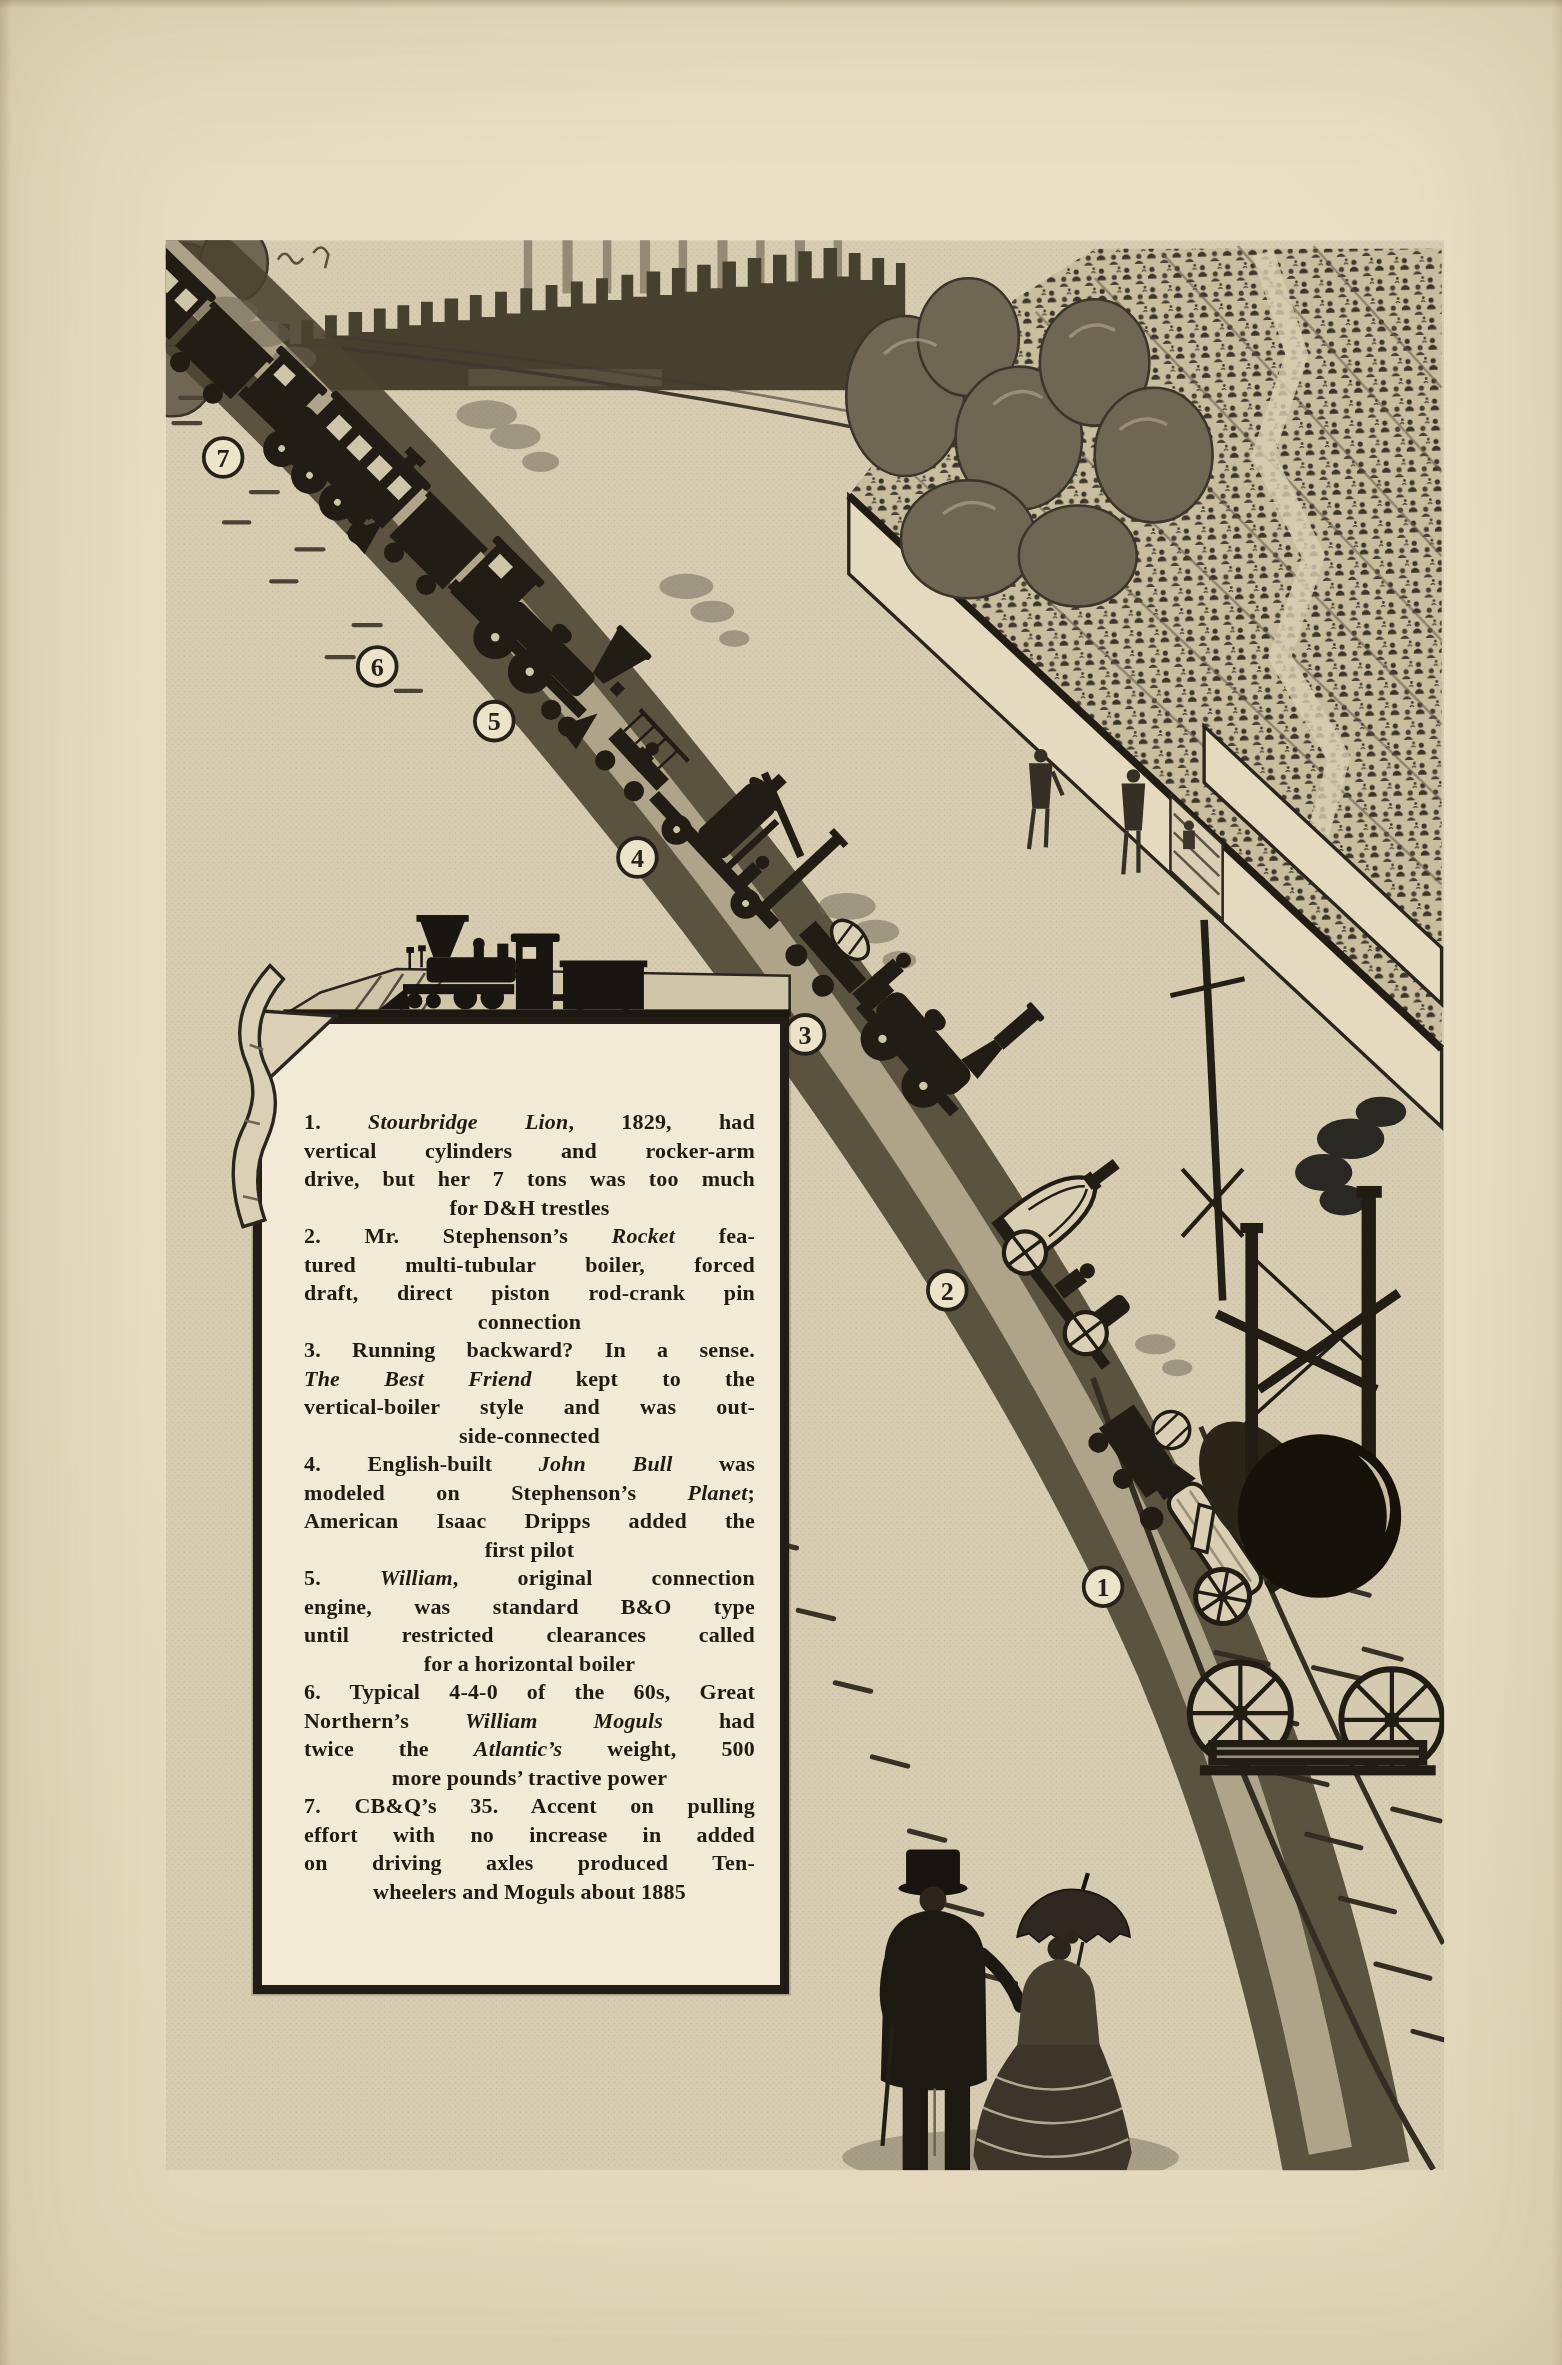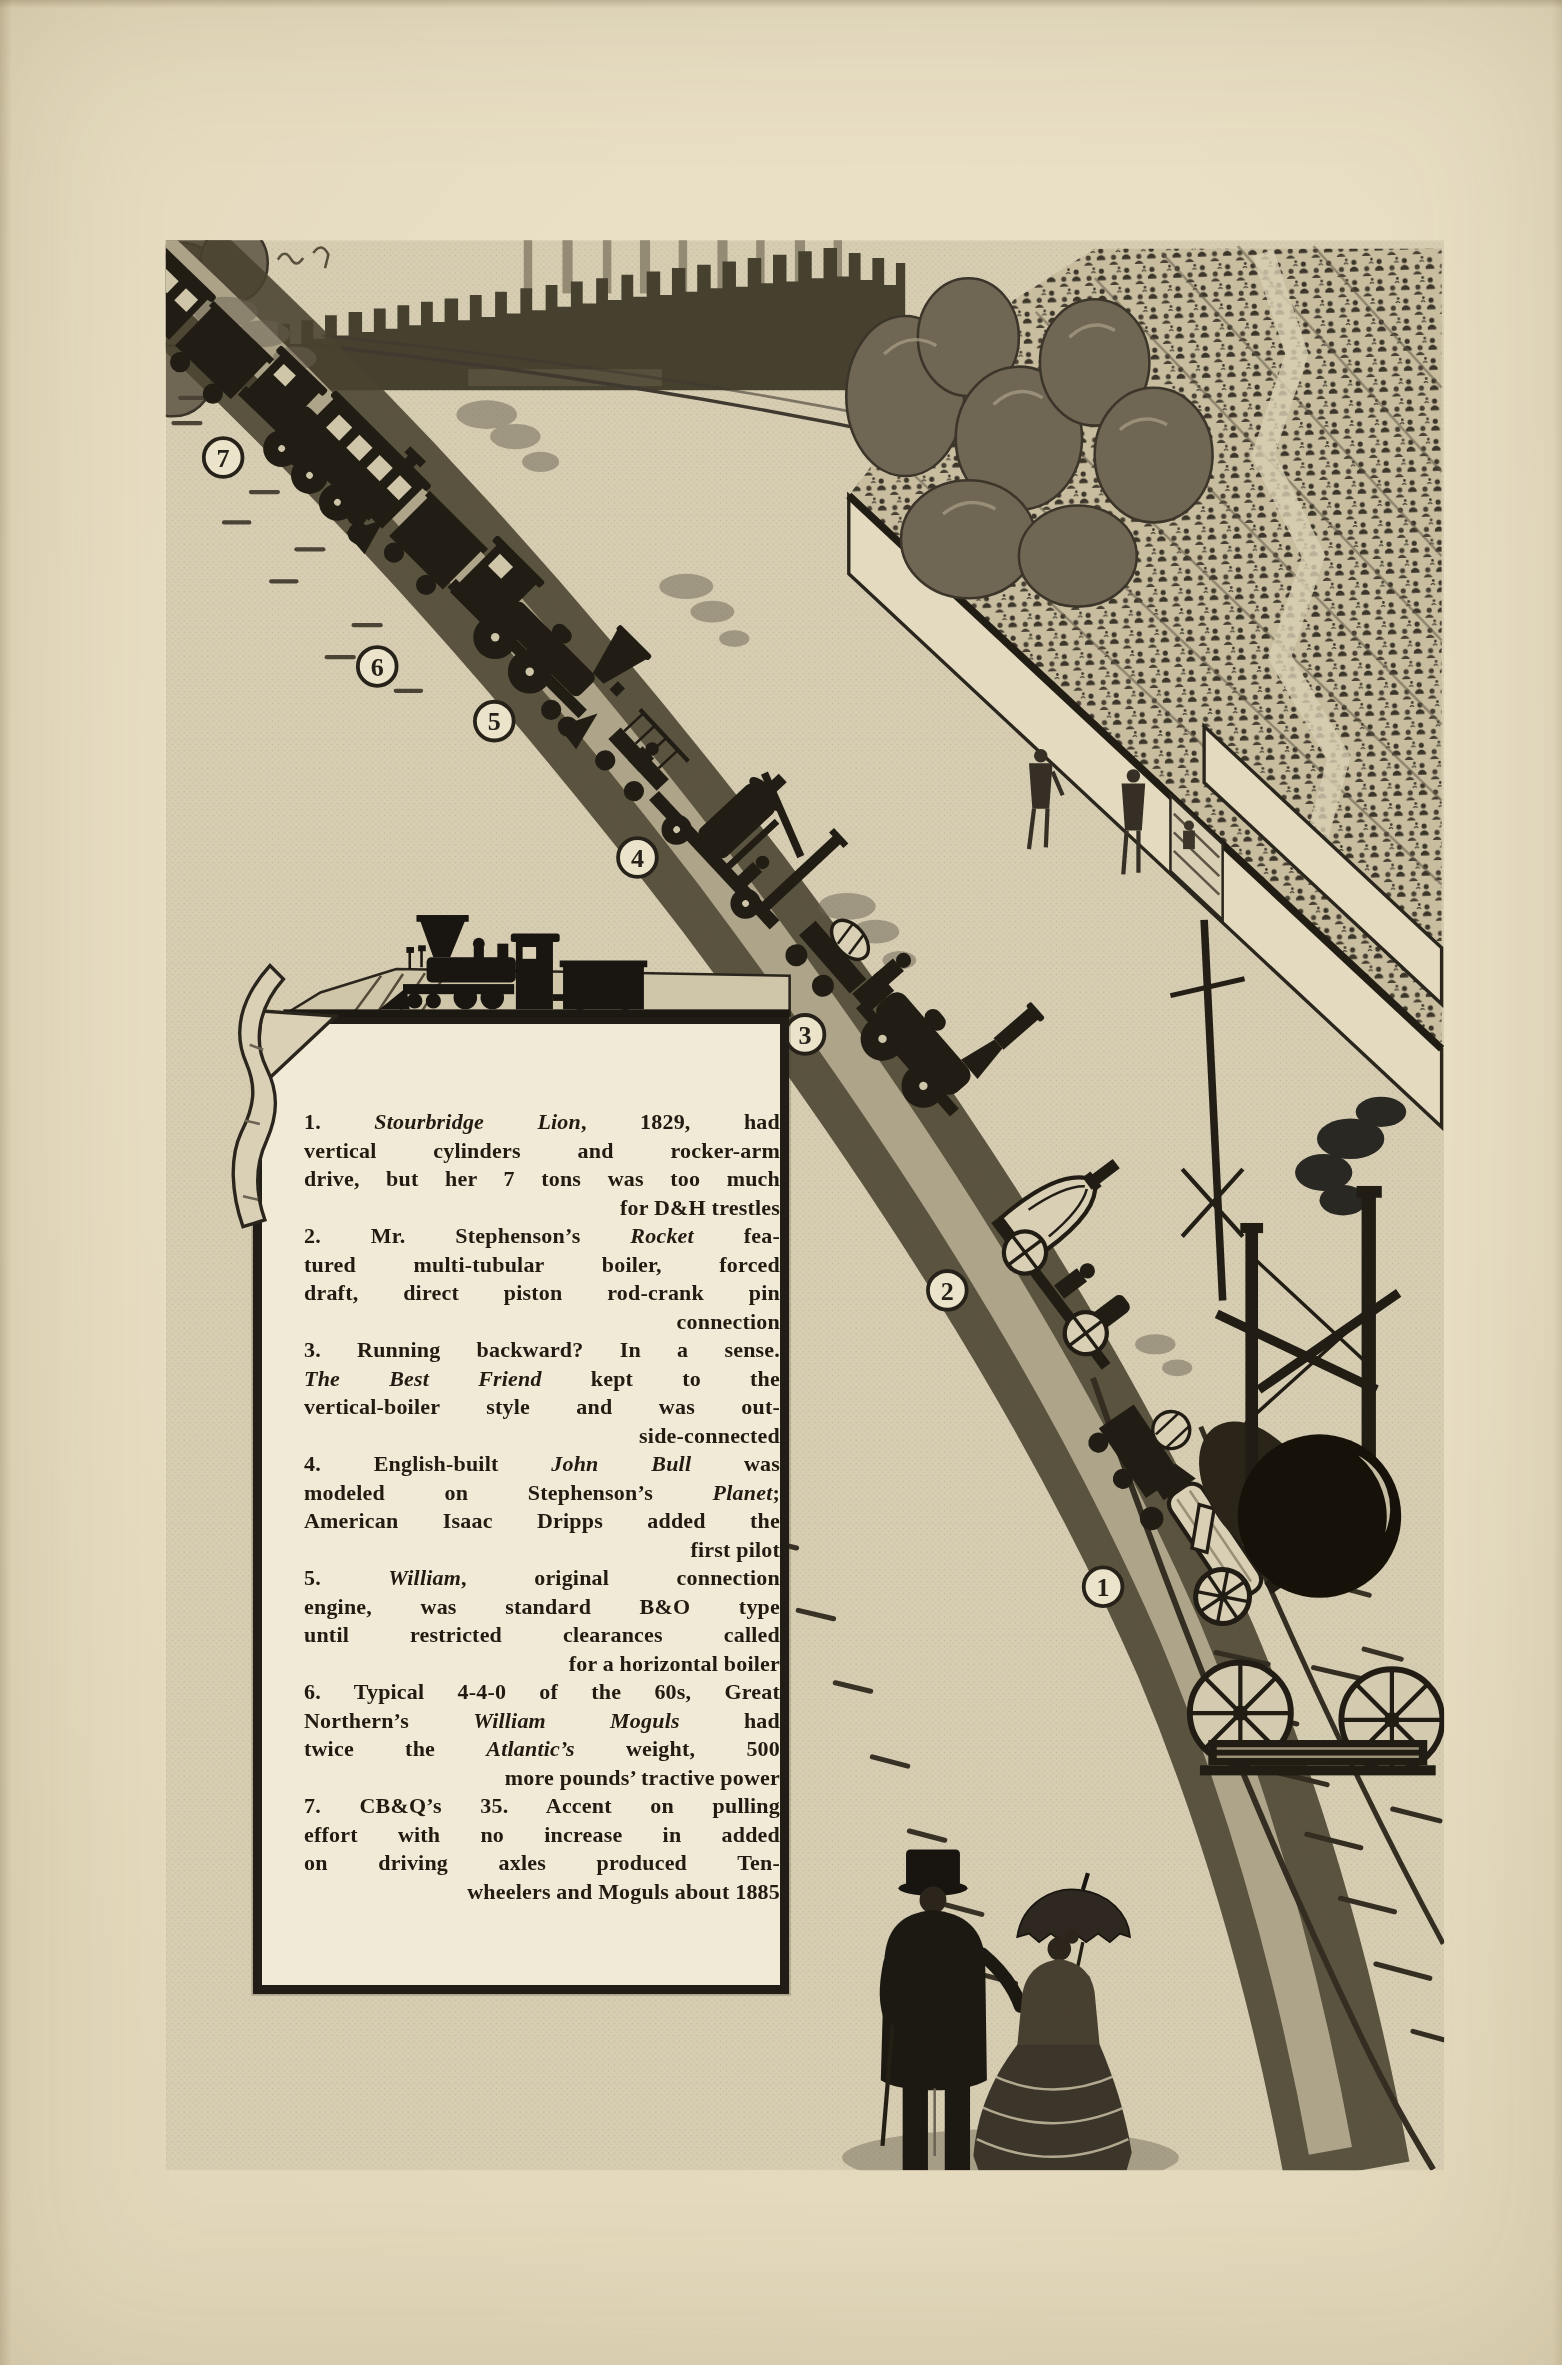--- a/index.html
+++ b/index.html
@@ -10,24 +10,24 @@
       linear-gradient(270deg, rgba(120,105,70,.14) 0px, rgba(120,105,70,0) 10px),
       radial-gradient(1179px 1516px at 58% 38%, #ece3ca 0%, #e9dfc5 55%, #e2d7ba 100%);
     font-family:"Liberation Serif", serif;}
   .vignette{position:absolute;inset:0;pointer-events:none;
     box-shadow:inset 0 0 168px rgba(115,98,62,.18);}
   svg{position:absolute;left:0;top:0;}
   #art{z-index:1;}
   #overlay{z-index:3;}
   .caption-box{position:absolute;z-index:2;left:253px;top:1015px;width:536px;height:979px;
     box-sizing:border-box;border:9.3px solid #211d16;background:#f1ead6;
-    padding:84px 0 0 42px;
+    padding:84px 25px 0 42px;
     box-shadow:0 0 0 1.7px rgba(60,52,35,.25);}
   .cap-line{font-size:22px;line-height:28.5px;font-weight:bold;color:#211b12;
-    white-space:nowrap;letter-spacing:0.2px;text-align:right;}
+    white-space:nowrap;letter-spacing:0.2px;text-align:center;}
   .cap-line.just{white-space:normal;text-align:justify;text-align-last:justify;}
   .cap-line .i{font-style:italic;}
   #markers circle{fill:#ebe3ca;stroke:#26221a;stroke-width:4.5px;}
   #markers text{font-family:"Liberation Serif",serif;font-weight:bold;font-size:31px;
     fill:#26221a;text-anchor:middle;}
 </style>
 </head>
 <body>
 
 <div class="page">

